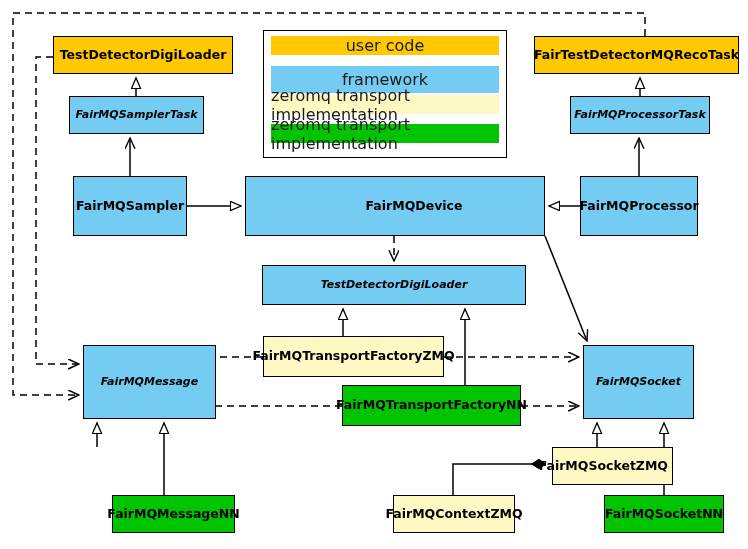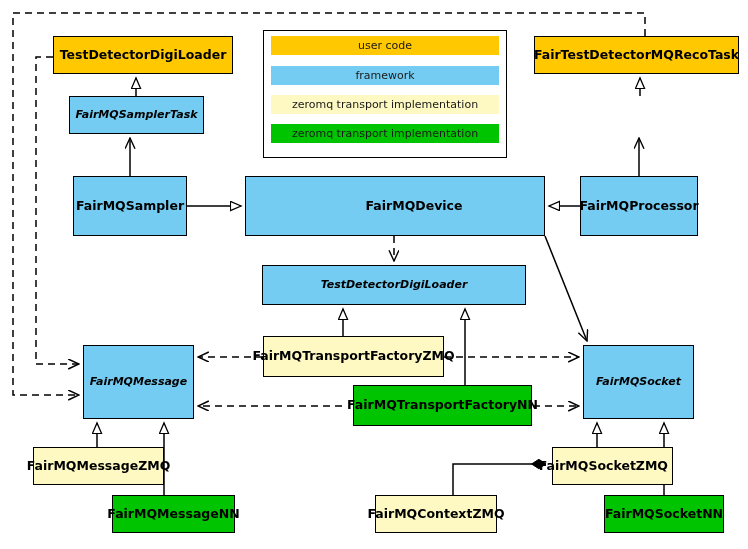--- a/index.html
+++ b/index.html
@@ -13,21 +13,21 @@
   .node span{display:block;padding:0 4px;}
   .usercode{background:#ffc800;}
   .framework{background:#74ccf2;}
   .zmq{background:#fef9c3;}
   .nano{background:#00c400;}
   .b{font-weight:bold;font-size:12.5px;color:#000;}
   .bi{font-weight:bold;font-style:italic;font-size:11px;color:#000;}
   .legendbox{position:absolute;box-sizing:border-box;border:1.6px solid #000;
              background:#fff;}
   .legrow{position:absolute;box-sizing:border-box;display:flex;
-          align-items:center;justify-content:center;font-size:11px;color:#1a1a1a;}
+          align-items:center;justify-content:center;font-size:16px;color:#1a1a1a;}
 </style>
 </head>
 <body>
 
 <div id="canvas">
 
   <svg class="layer" viewBox="0 0 748 549" xmlns="http://www.w3.org/2000/svg">
     <defs>
       <marker id="hollowTri" markerWidth="13" markerHeight="13" refX="11.2" refY="5.2" orient="auto" markerUnits="userSpaceOnUse">
         <path d="M0.6,0.6 L11.2,5.2 L0.6,9.8 Z" fill="#ffffff" stroke="#000" stroke-width="1.3"></path>
@@ -83,21 +83,21 @@
       <line x1="664" y1="495" x2="664" y2="423" marker-end="url(#hollowTri)"></line>
 
       <path d="M546,464 L453,464 L453,495" marker-start="url(#diamond)"></path>
     </g>
   </svg>
 
   <div class="legendbox" style="left:263px;top:30px;width:244px;height:128px;"></div>
   <div class="legrow usercode" style="left:271px;top:36px;width:228px;height:19px;">
     <span>user code</span>
   </div>
-  <div class="legrow framework" style="left:271px;top:66px;width:228px;height:19px;">
+  <div class="legrow framework" style="left:271px;top:66px;width:228px;height:27px;">
     <span>framework</span>
   </div>
   <div class="legrow zmq" style="left:271px;top:95px;width:228px;height:19px;">
     <span>zeromq transport implementation</span>
   </div>
   <div class="legrow nano" style="left:271px;top:124px;width:228px;height:19px;">
     <span>zeromq transport implementation</span>
   </div>
 
   <div class="node usercode" style="left:53px;top:36px;width:180px;height:38px;">
@@ -105,20 +105,23 @@
     </div>
 
   <div class="node usercode" style="left:534px;top:36px;width:205px;height:38px;">
     <span class="b">FairTestDetectorMQRecoTask</span>
     </div>
 
   <div class="node framework" style="left:69px;top:96px;width:135px;height:38px;">
     <span class="bi">FairMQSamplerTask</span>
     </div>
 
+  <div class="node framework" style="left:570px;top:96px;width:140px;height:38px;">
+    <span class="bi">FairMQProcessorTask</span>
+    </div>
 
   <div class="node framework" style="left:73px;top:176px;width:114px;height:60px;">
     <span class="b">FairMQSampler</span>
     </div>
 
   <div class="node framework" style="left:245px;top:176px;width:300px;height:60px;padding-left:38px;">
     <span class="b">FairMQDevice</span>
     </div>
 
   <div class="node framework" style="left:580px;top:176px;width:118px;height:60px;">
@@ -126,45 +129,42 @@
     </div>
 
   <div class="node framework" style="left:262px;top:265px;width:264px;height:40px;">
     <span class="bi">TestDetectorDigiLoader</span>
     </div>
 
   <div class="node zmq" style="left:263px;top:336px;width:181px;height:41px;">
     <span class="b">FairMQTransportFactoryZMQ</span>
     </div>
 
-  <div class="node nano" style="left:353px;top:385px;width:179px;height:41px;">
+  <div class="node nano" style="left:342px;top:385px;width:179px;height:41px;">
     <span class="b">FairMQTransportFactoryNN</span>
     </div>
 
-  <div class="node framework" style="left:83px;top:345px;width:111px;height:74px;">
+  <div class="node framework" style="left:83px;top:345px;width:133px;height:74px;">
     <span class="bi">FairMQMessage</span>
     </div>
 
   <div class="node framework" style="left:583px;top:345px;width:111px;height:74px;">
     <span class="bi">FairMQSocket</span>
     </div>
 
-  <div class="node zmq" style="left:33px;top:447px;width:131px;height:38px;">
-    <span class="b">FairMQMessageZMQ</span>
-    </div>
 
   <div class="node nano" style="left:103px;top:495px;width:123px;height:38px;margin-left:9px;">
     <span class="b">FairMQMessageNN</span>
     </div>
 
   <div class="node zmq" style="left:552px;top:447px;width:121px;height:38px;justify-content:flex-end;">
     <span class="b">FairMQSocketZMQ</span>
     </div>
 
   <div class="node nano" style="left:604px;top:495px;width:120px;height:38px;text-align:center;">
     <span class="b">FairMQSocketNN</span>
     </div>
 
-  <div class="node zmq" style="left:375px;top:495px;width:122px;height:38px;">
+  <div class="node zmq" style="left:393px;top:495px;width:122px;height:38px;">
     <span class="b">FairMQContextZMQ</span>
     </div>
 
 </div>
 
 </body></html>

